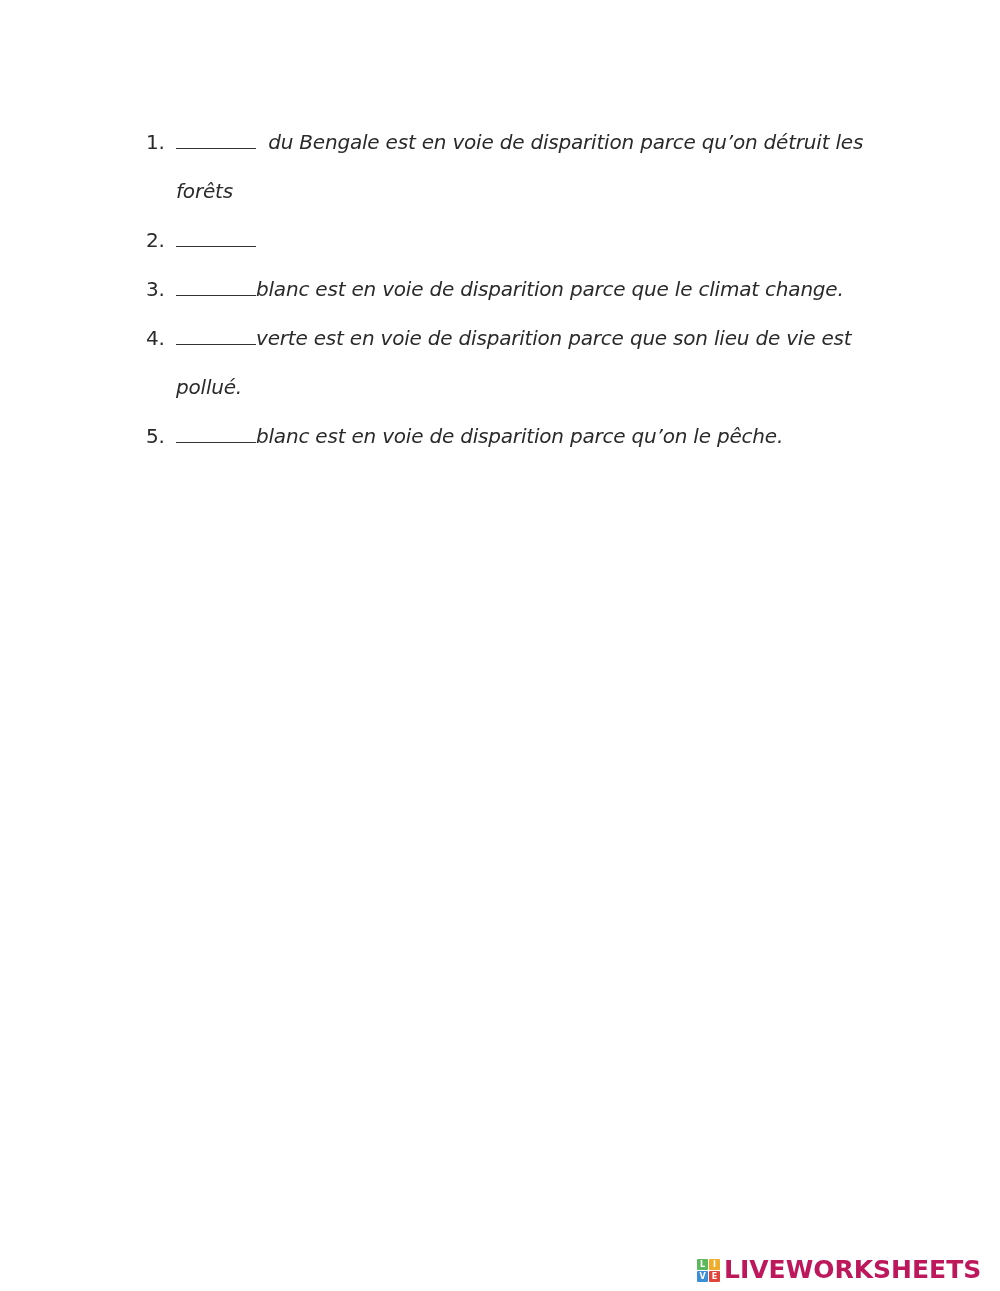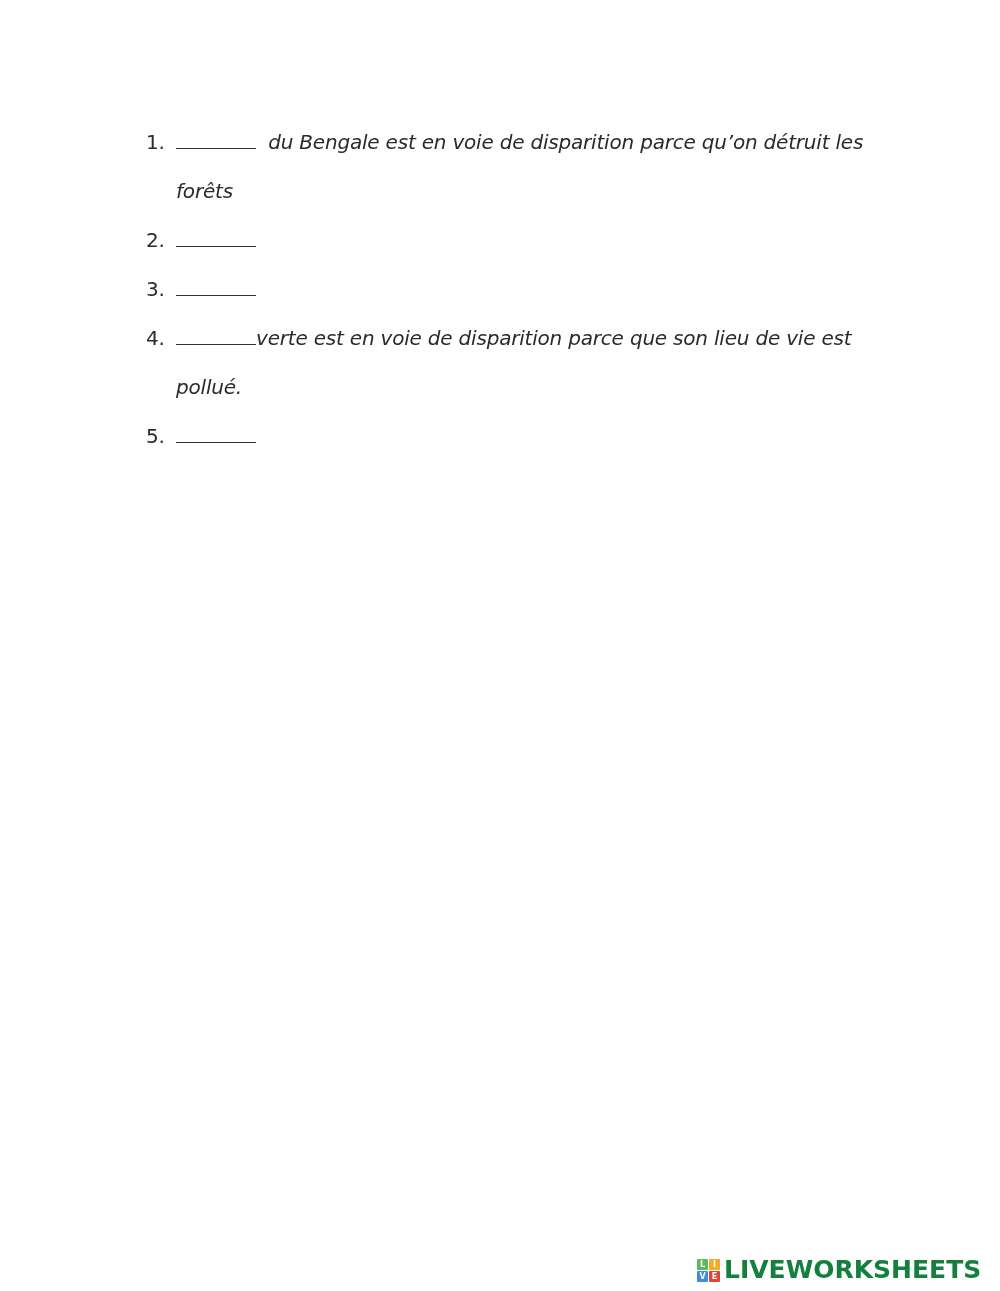--- a/index.html
+++ b/index.html
@@ -66,21 +66,21 @@
       display: flex;
       align-items: center;
       justify-content: center;
       border-radius: 1px;
     }
     .logo-text {
       font-family: "DejaVu Sans", sans-serif;
       font-weight: bold;
       font-size: 25px;
       letter-spacing: 0px;
-      color: #15803d;
+      color: #be185d;
       line-height: 30px;
     }
   </style>
 </head>
 <body>
 
 <div class="worksheet">
   <div class="item">
     <span class="num">1.</span>
     <span class="body-text">
@@ -89,33 +89,33 @@
   </div>
   <div class="item">
     <span class="num">2.</span>
     <span class="body-text">
       <span class="blank spaced"></span>
     </span>
   </div>
   <div class="item">
     <span class="num">3.</span>
     <span class="body-text">
-      <span class="blank"></span>
+      <span class="blank"></span><span>blanc est en voie de disparition parce que le climat change.</span>
     </span>
   </div>
   <div class="item">
     <span class="num">4.</span>
     <span class="body-text">
       <span class="blank"></span><span>verte est en voie de disparition parce que son lieu de vie est pollué.</span>
     </span>
   </div>
   <div class="item">
     <span class="num">5.</span>
     <span class="body-text">
-      <span class="blank"></span>
+      <span class="blank"></span><span>blanc est en voie de disparition parce qu’on le pêche.</span>
     </span>
   </div>
 </div>
 
 <div class="logo">
   <div class="tiles">
     <span class="tile" style="background:#5cb85c">L</span>
     <span class="tile" style="background:#f0ad2b">I</span>
     <span class="tile" style="background:#3b8fd6">V</span>
     <span class="tile" style="background:#e0443a">E</span>

